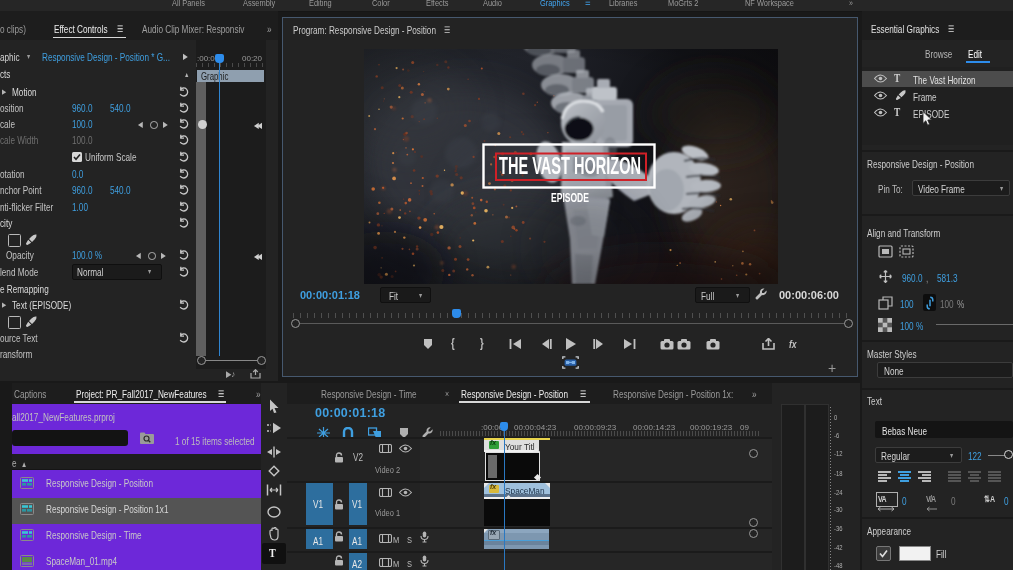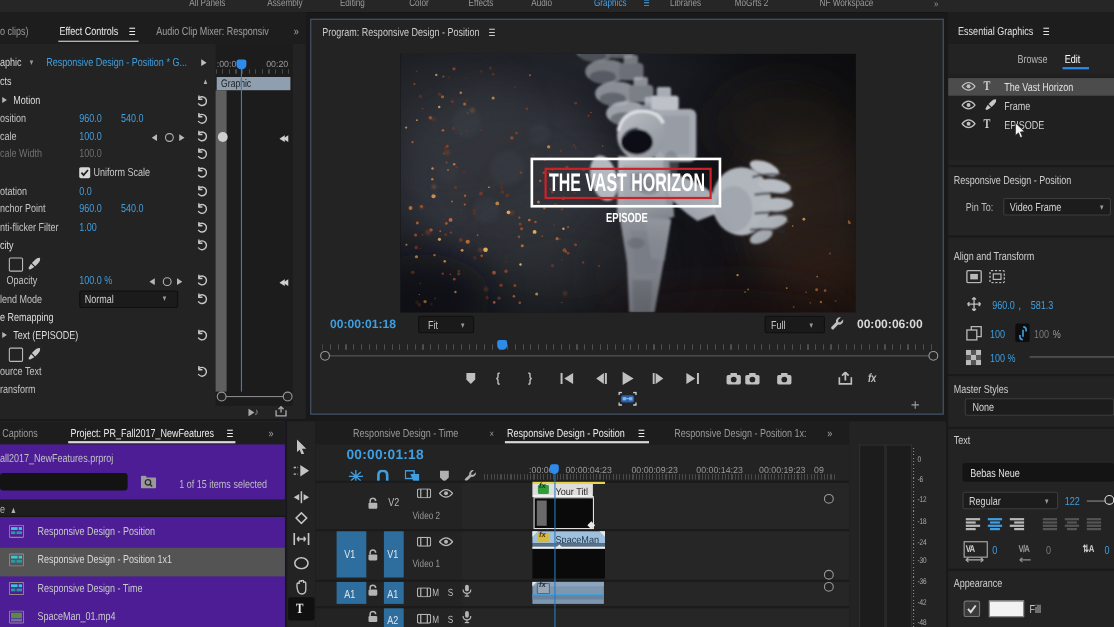--- a/index.html
+++ b/index.html
@@ -700,21 +700,21 @@
 <span class="txt" style="left:5px;top:514px;color:#cdcdcd;">Appearance</span>
 <div class="ab" style="left:14px;top:535px;width:13px;height:13px;background:#3a3a3a;border:1px solid #777;border-radius:2px;">
         <svg width="13" height="13" viewBox="0 0 13 13">
           <path d="M3 6.5 L5.5 9.5 L10 3.5" fill="none" stroke="#ddd" stroke-width="1.7"></path>
         </svg>
       </div>
 <div class="ab" style="left:37px;top:535px;width:30px;height:13px;background:#f2f2f2;border:1px solid #888;"></div>
 <span class="txt" style="left:74px;top:537px;color:#cdcdcd;">Fill</span>
 </div>
 
-<div class="ab" id="project" style="left:0;top:383px;width:259px;height:187px;background:#4c1d95;">
+<div class="ab" id="project" style="left:12px;top:383px;width:259px;height:187px;background:#6d28d9;">
   <div class="tabbar" style="left:0;top:0;width:259px;height:21px;">
     <span class="txt" style="left:2px;top:5px;color:#9a9a9a;">Captions</span>
     <span class="txt" style="left:64px;top:5px;color:#ececec;">Project: PR_Fall2017_NewFeatures</span>
     <span class="txt" style="left:206px;top:5px;color:#ececec;font-size:9px;">☰</span>
     <div class="ab" style="left:62px;top:18px;width:152px;height:1.5px;background:#d8d8d8;"></div>
     <span class="txt" style="left:244px;top:5px;color:#9f9f9f;">»</span>
   </div>
   <span class="txt" style="left:0px;top:28px;color:#c0c0c0;">all2017_NewFeatures.prproj</span>
   <div class="ab" style="left:0;top:47px;width:116px;height:16px;background:#131313;border-radius:3px;"></div>
 

